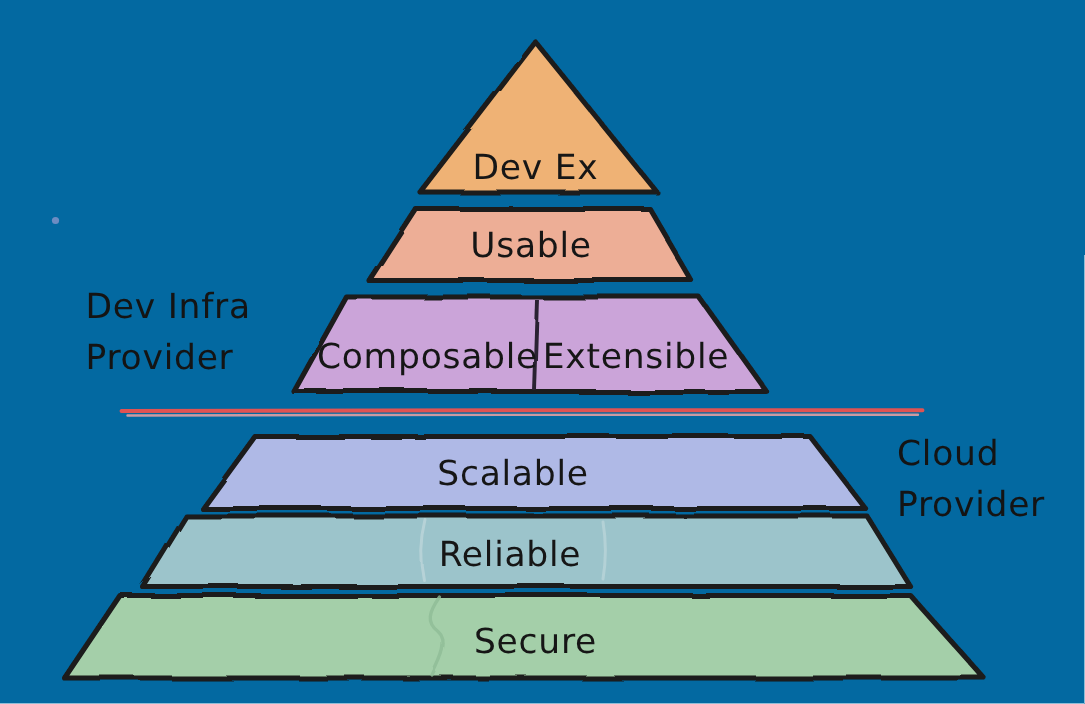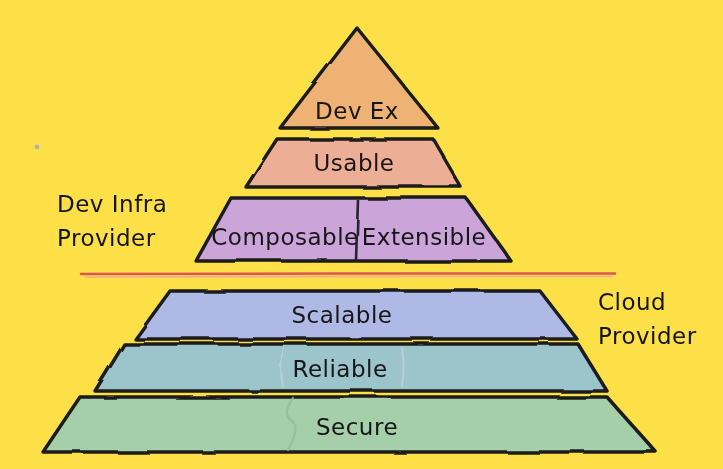--- a/index.html
+++ b/index.html
@@ -8,21 +8,21 @@
     background: #ffffff;
     width: 723px;
     height: 469px;
     overflow: hidden;
     font-family: "DejaVu Sans", "Liberation Sans", sans-serif;
   }
   .stage {
     position: relative;
     width: 723px;
     height: 469px;
-    background: #fde047;
+    background: #0369a1;
   }
   svg { display: block; }
   .band-label {
     font-family: "DejaVu Sans", "Liberation Sans", sans-serif;
     font-size: 23px;
     letter-spacing: 0.5px;
     fill: #161616;
     font-weight: 500;
   }
   .side-label {

